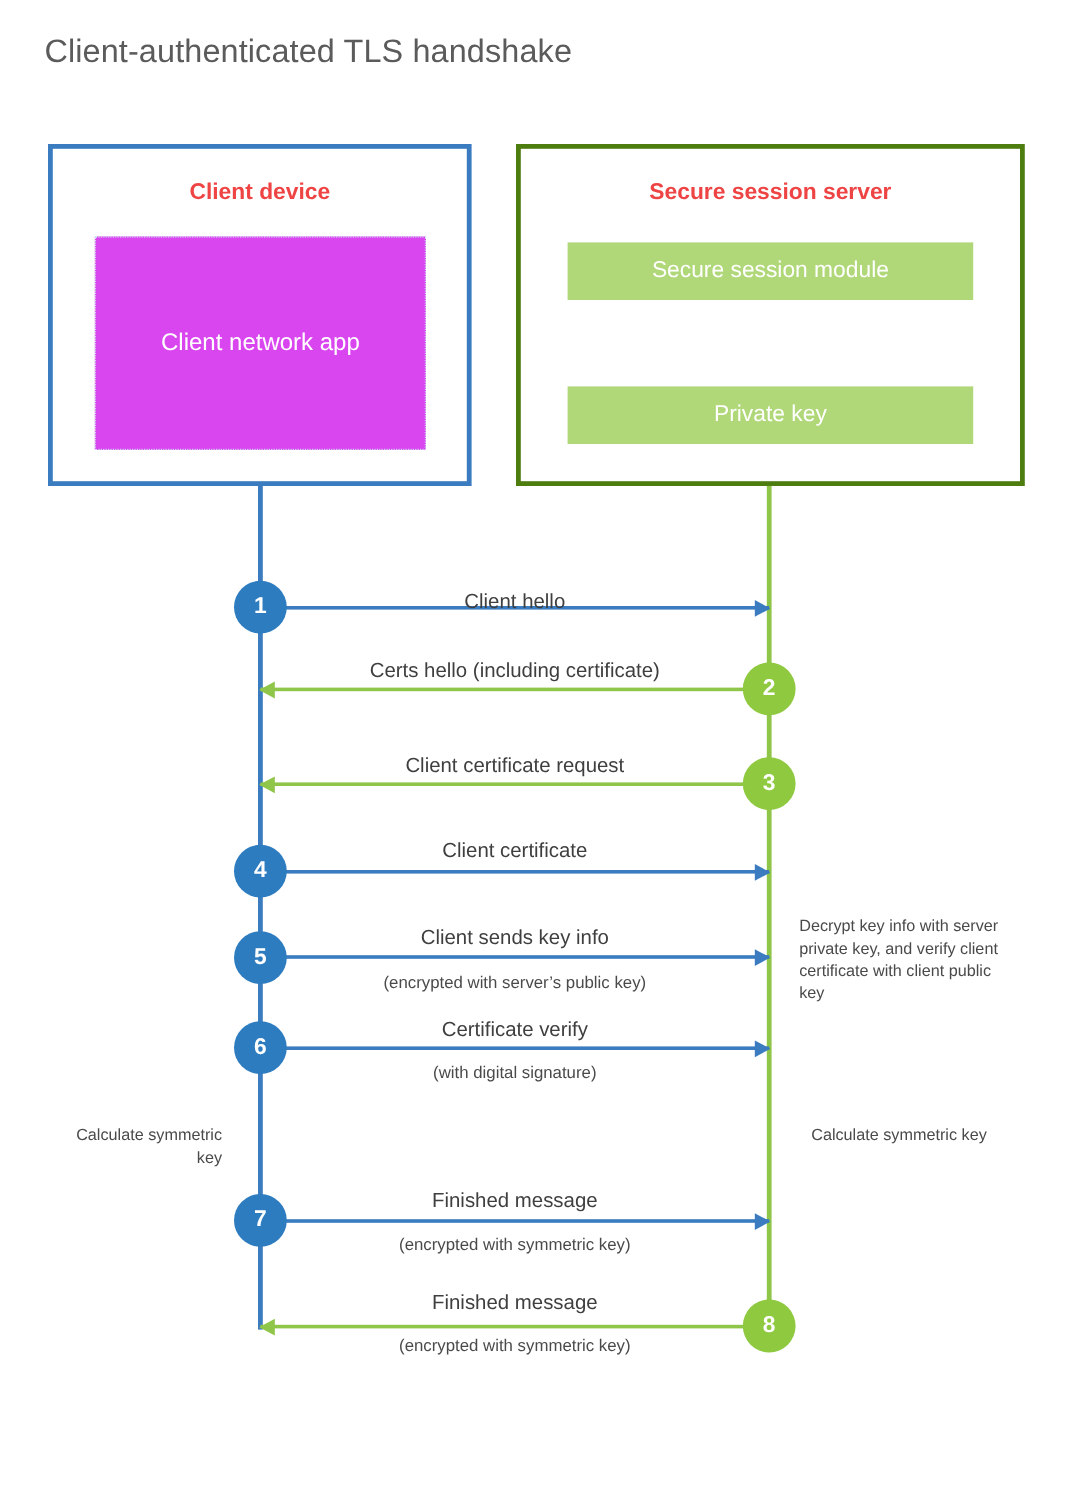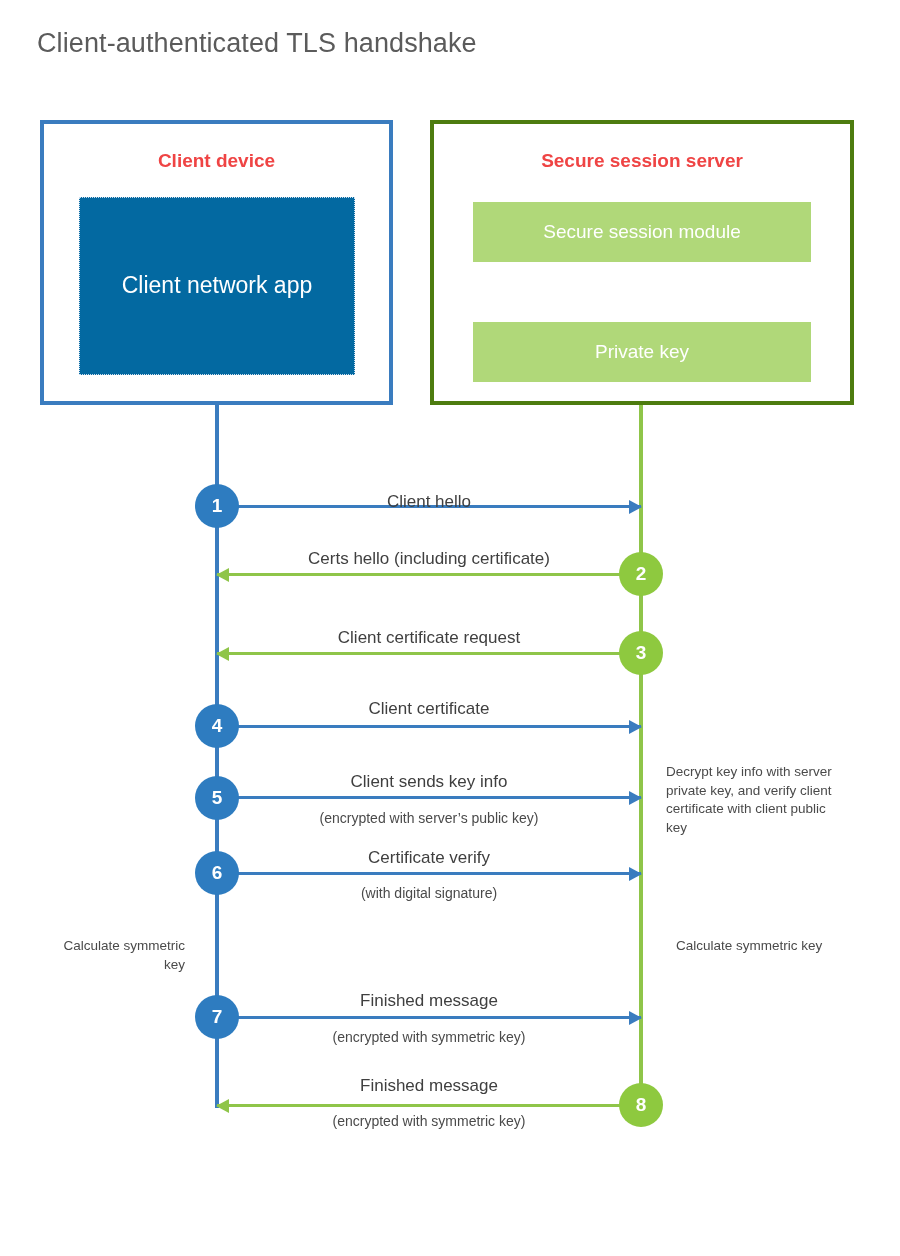--- a/index.html
+++ b/index.html
@@ -30,30 +30,30 @@
     border:4px solid #4d7c0f;
   }
   .entity-title{
     position:absolute;left:0;right:0;top:26px;
     text-align:center;font-size:19px;font-weight:700;color:#ef4444;
   }
 
   
   .client-app{
     position:absolute;left:35px;top:73px;width:276px;height:178px;
-    background:#0369a1;
+    background:#d946ef;
     border:1px dotted #cfe0f0;
     display:flex;align-items:center;justify-content:center;
-    color:#ffffff;font-size:23px;line-height:1.35;text-align:center;
+    color:#ffffff;font-size:20px;line-height:1.35;text-align:center;
     box-sizing:border-box;
   }
 
   
   .server-bar{
-    position:absolute;left:39px;width:338px;height:60px;
+    position:absolute;left:39px;width:338px;height:48px;
     background:#b0d879;
     display:flex;align-items:center;justify-content:center;
     color:#ffffff;font-size:19px;
   }
   .server-bar.b1{top:78px;}
   .server-bar.b2{top:138px;}
   .server-bar.b3{top:198px;}
 
   
   .lifeline{position:absolute;width:4px;}

